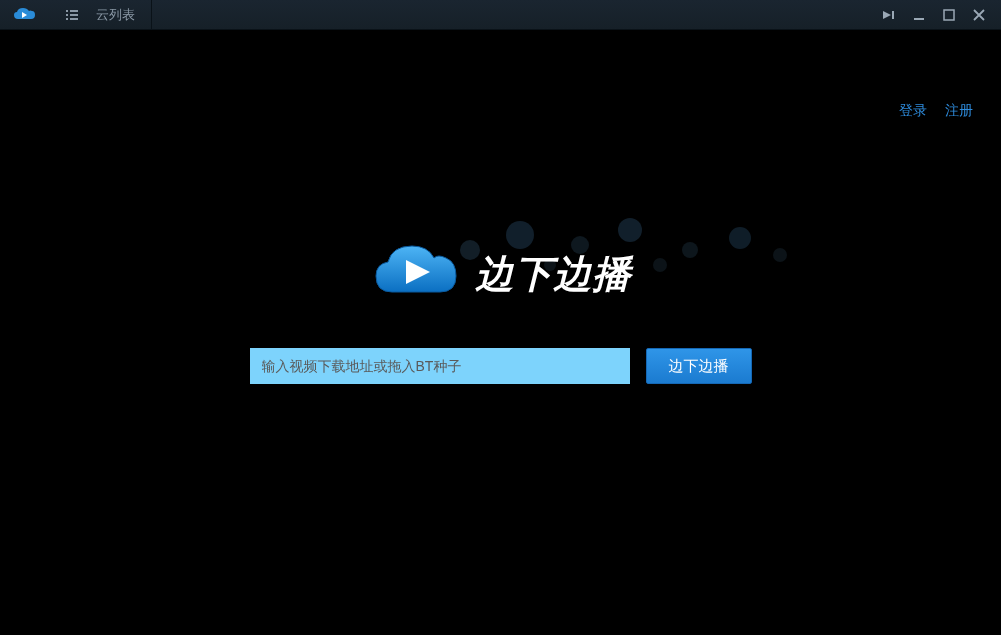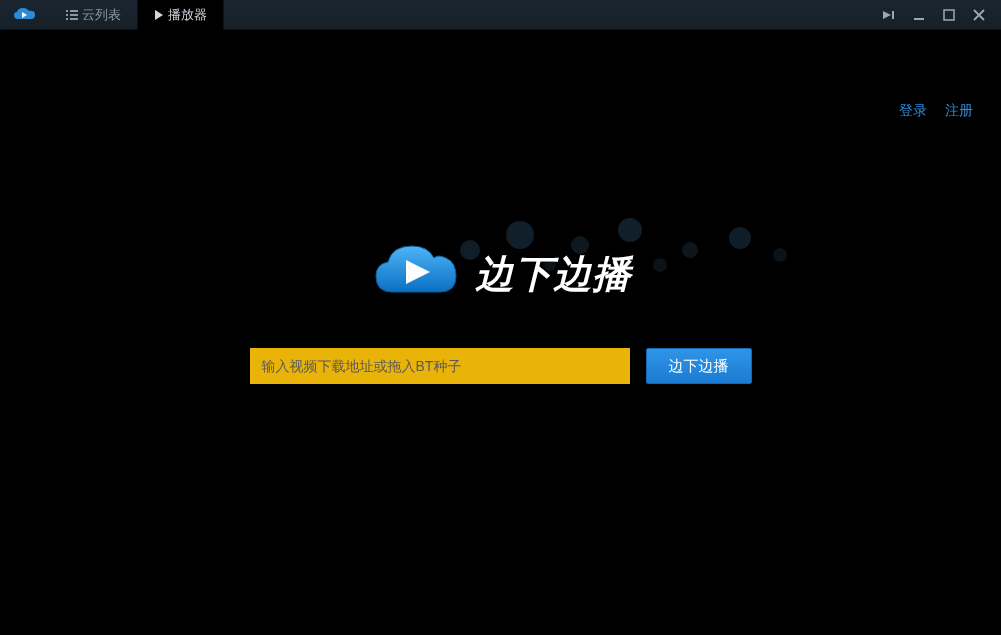--- a/index.html
+++ b/index.html
@@ -23,21 +23,21 @@
       height: 30px;
       display: flex;
       align-items: center;
       justify-content: center;
     }
     .tab {
       height: 30px;
       padding: 0 16px;
       display: flex;
       align-items: center;
-      gap: 4px;
+      gap: 18px;
       color: #8a98a5;
       font-size: 13px;
       cursor: pointer;
       border-right: 1px solid #0a1218;
     }
     .tab.active {
       background: #000;
       color: #d0d8e0;
     }
     .tab-icon {
@@ -118,21 +118,21 @@
     }
     .input-row {
       margin-top: 40px;
       display: flex;
       gap: 16px;
       align-items: center;
     }
     .url-input {
       width: 380px;
       height: 36px;
-      background: #eab308;
+      background: #7dd3fc;
       border: none;
       padding: 0 12px;
       font-size: 14px;
       color: #333;
       outline: none;
     }
     .url-input::placeholder { color: #5a5a5a; }
     .play-btn {
       height: 36px;
       padding: 0 22px;
@@ -159,28 +159,20 @@
       <svg width="12" height="10" viewBox="0 0 12 10">
         <rect x="0" y="0" width="2" height="2" fill="#8a98a5"></rect>
           <rect x="4" y="0" width="8" height="2" fill="#8a98a5"></rect>
         <rect x="0" y="4" width="2" height="2" fill="#8a98a5"></rect>
           <rect x="4" y="4" width="8" height="2" fill="#8a98a5"></rect>
         <rect x="0" y="8" width="2" height="2" fill="#8a98a5"></rect>
           <rect x="4" y="8" width="8" height="2" fill="#8a98a5"></rect>
       </svg>
     </span>
     <span>云列表</span>
-  </div>
-  <div class="tab active">
-    <span class="tab-icon">
-      <svg width="10" height="10" viewBox="0 0 10 10">
-        <path d="M1 0 L9 5 L1 10 Z" fill="#d0d8e0"></path>
-      </svg>
-    </span>
-    <span>播放器</span>
   </div>
   <div class="titlebar-spacer"></div>
   <div class="window-controls">
     <div class="win-btn">
       <svg width="14" height="12" viewBox="0 0 14 12">
         <path d="M1 2 L9 6 L1 10 Z M10 2 L12 2 L12 10 L10 10 Z" fill="currentColor"></path>
       </svg>
     </div>
     <div class="win-btn">
       <svg width="12" height="12" viewBox="0 0 12 12">

